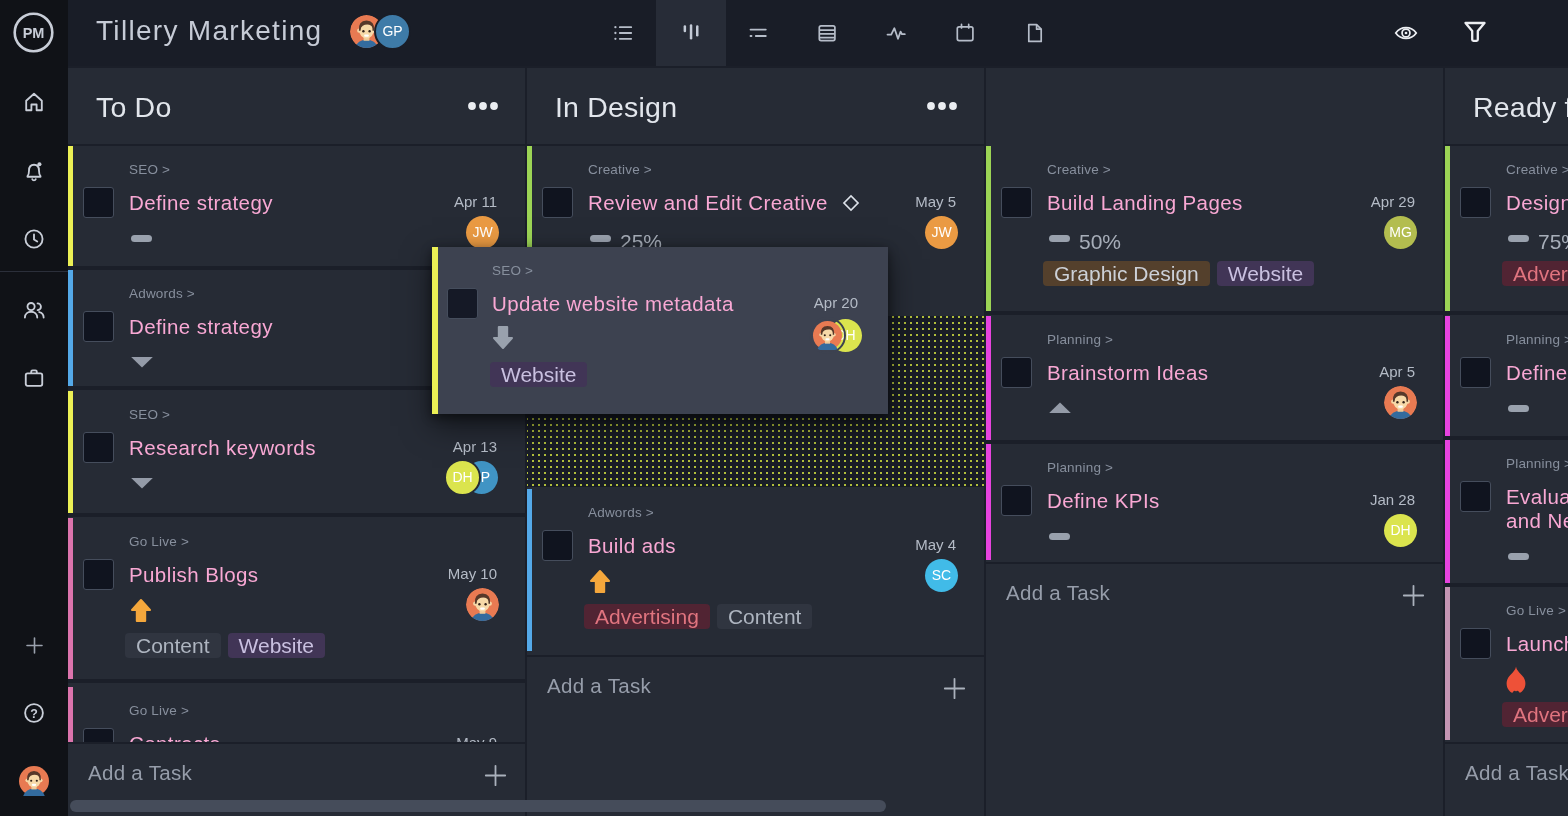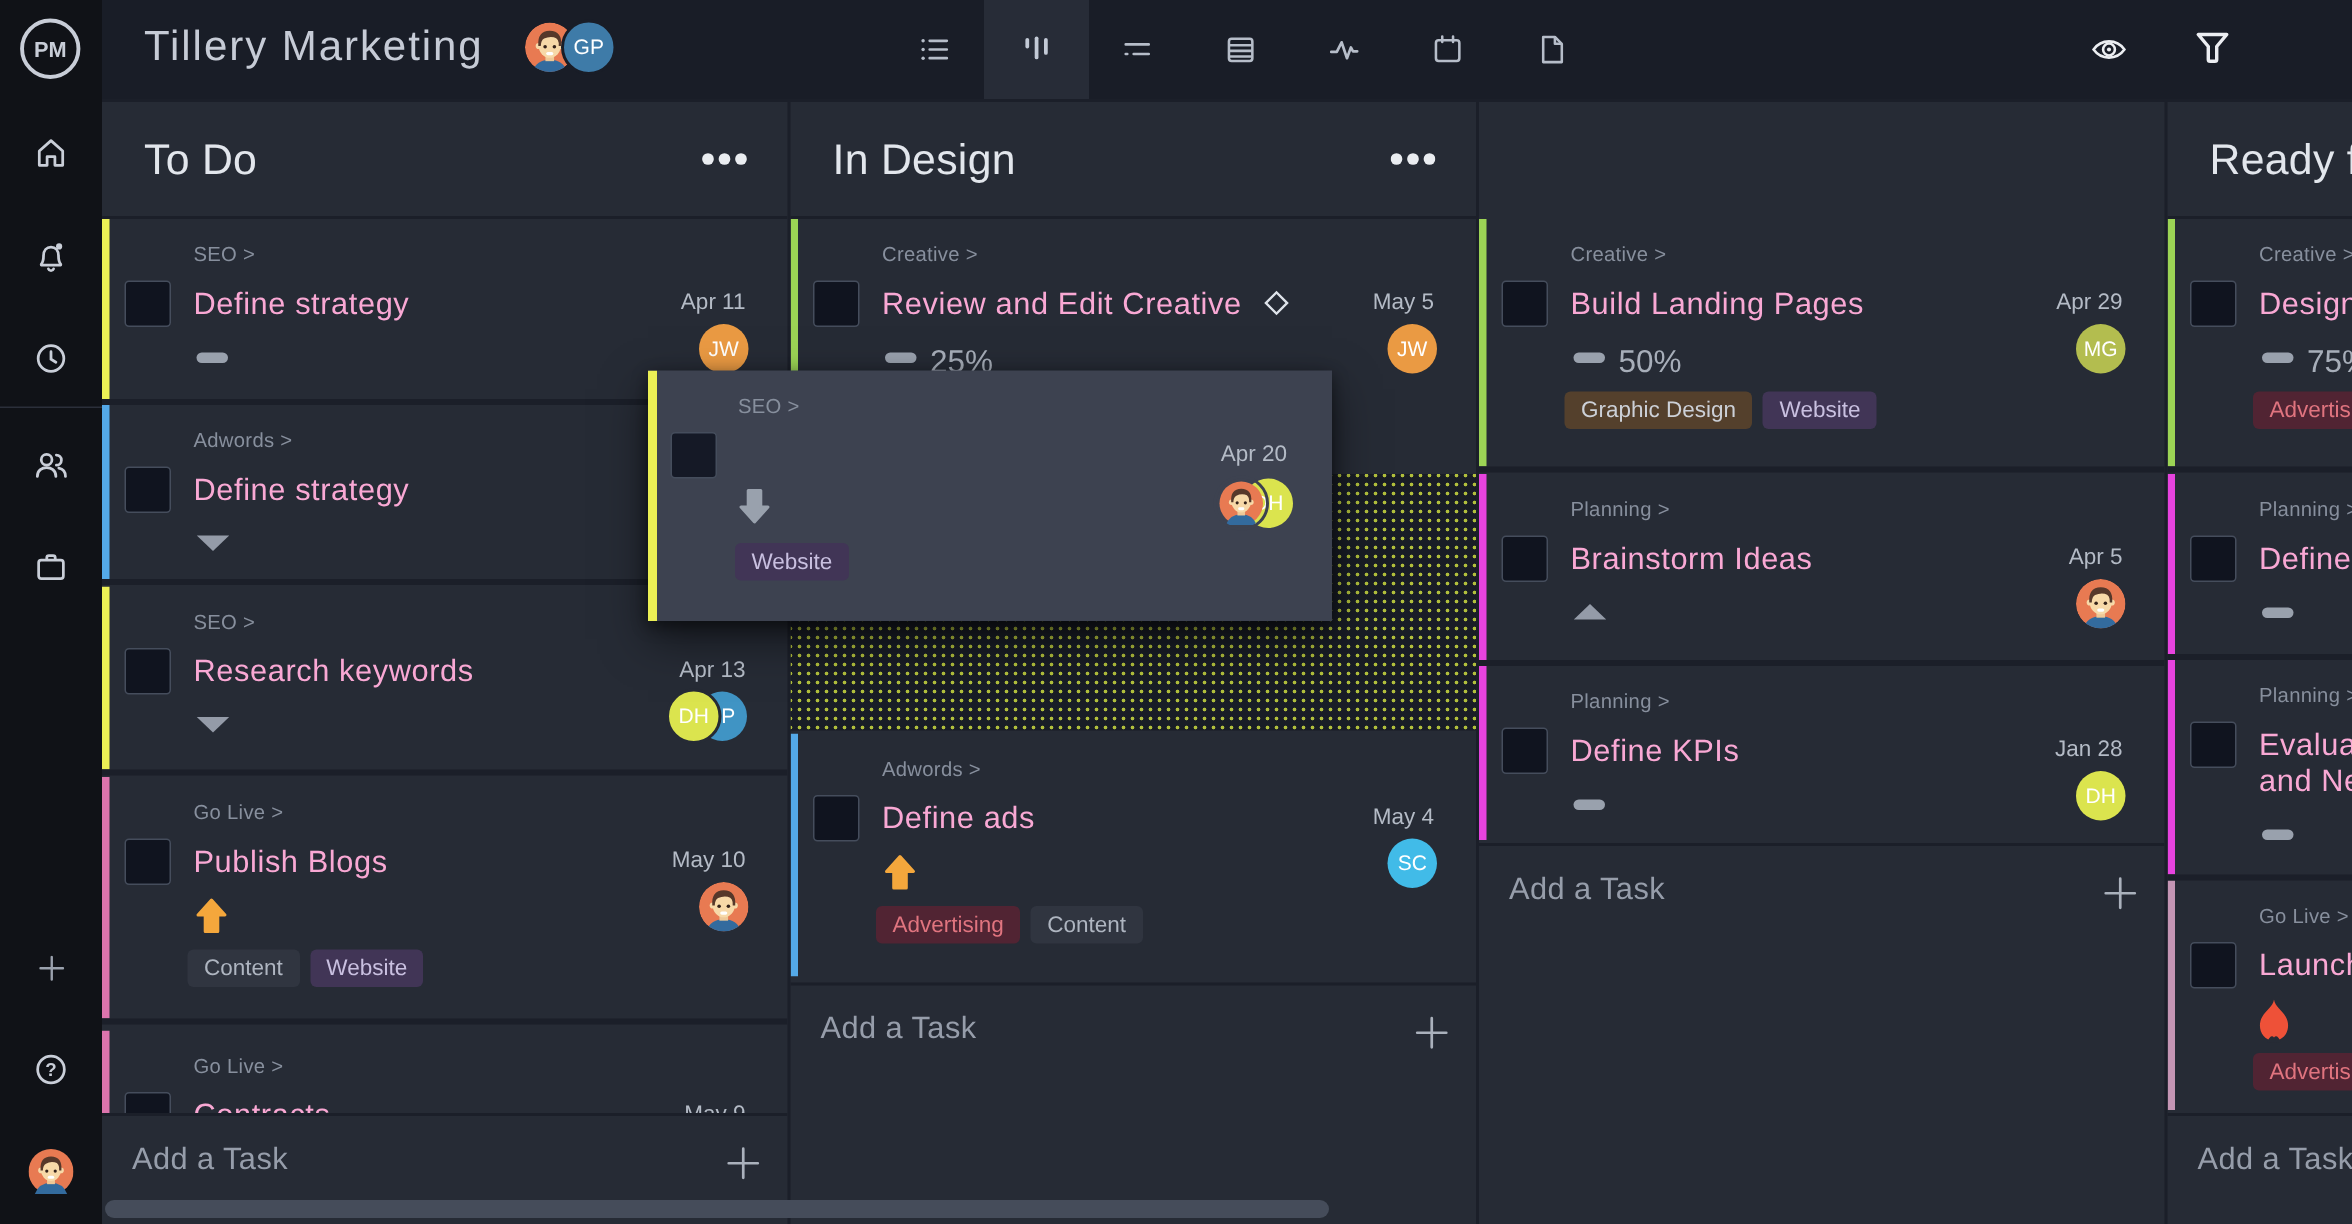--- a/index.html
+++ b/index.html
@@ -25,21 +25,21 @@
 .stripe{position:absolute;left:0;top:0;bottom:0;width:5px}
 .lbl{position:absolute;left:61px;top:16px;font-size:13.5px;color:#878f9d;letter-spacing:.2px}
 .cb{position:absolute;left:15px;top:41px;width:31px;height:31px;border:1.5px solid #454d5c;border-radius:3px;background:#10141f}
 .ttl{position:absolute;left:61px;top:45px;font-size:20.5px;line-height:24px;color:#f9a8d4;white-space:nowrap;letter-spacing:.4px}
 .date{position:absolute;right:28px;top:47px;font-size:15px;color:#b4bbc6}
 .av{position:absolute;top:70px;width:33px;height:33px;border-radius:50%;text-align:center;line-height:33px;font-size:14px;color:#fff}
 .picon{position:absolute;left:62px;top:80px}
 .dash{position:absolute;left:63px;top:89px;width:21px;height:7px;border-radius:3.5px;background:#99a1ad}
 .pct{position:absolute;left:93px;top:84px;font-size:21px;color:#a7aeb9}
 .tags{position:absolute;left:57px;top:115px;white-space:nowrap}
-.tag{display:inline-block;height:25px;line-height:25px;border-radius:4px;padding:0 11px;font-size:15px;margin-right:7px}
+.tag{display:inline-block;height:25px;line-height:25px;border-radius:4px;padding:0 11px;font-size:21px;margin-right:7px}
 .t-web{background:#413556;color:#c9c0e0}
 .t-con{background:#303540;color:#aeb5c0}
 .t-adv{background:#512433;color:#e0747f}
 .t-gd{background:#54402c;color:#ccd0d7}
 .addtask{position:absolute;left:0;width:457px;height:58px;border-top:2px solid #1b1f29}
 .addtask span{position:absolute;left:20px;top:17px;font-size:20.5px;color:#969daa;letter-spacing:.3px}
 .addtask svg{position:absolute;right:18px;top:19.5px}
 
 #dropzone{position:absolute;left:0;top:248px;width:457px;height:171px;background-color:#191d26;background-image:radial-gradient(circle,#b1bf3c 0.95px,rgba(0,0,0,0) 1.5px);background-size:6px 6px;background-position:3px 4px}
 
@@ -270,21 +270,21 @@
     <div class="av" style="background:#ea9a43;right:26px">JW</div>
     <div class="dash"></div>
         <div class="pct">25%</div>
   </div>
   <div id="dropzone"></div>
 
   <div class="card" style="top:421px;height:162px">
     <div class="stripe" style="background:#54a9e8"></div>
     <div class="lbl">Adwords &gt;</div>
         <div class="cb"></div>
-    <div class="ttl">Define ads</div>
+    <div class="ttl">Build ads</div>
     <div class="date">May 4</div>
     <div class="av" style="background:#41bbe8;right:26px">SC</div>
     <svg class="picon" width="22" height="25" viewBox="0 0 22 25" fill="#f4a73c" stroke="#f4a73c" stroke-width="2" stroke-linejoin="round">
           <path d="M11 2 20 12H15.2V23H6.8V12H2Z"></path>
         </svg>
     <div class="tags"><span class="tag t-adv">Advertising</span><span class="tag t-con">Content</span></div>
   </div>
   <div class="addtask" style="top:587px;height:161px">
         <span>Add a Task</span>
     <svg width="23" height="23" viewBox="0 0 23 23" stroke="#aab1bc" stroke-width="1.8" stroke-linecap="round">
@@ -387,20 +387,21 @@
   </div>
   <div class="addtask" style="top:674px;height:74px;width:457px">
         <span>Add a Task</span>
       </div>
 </div>
 
 <div id="overlay">
   <div class="stripe" style="background:#ecf055"></div>
   <div class="lbl" style="left:60px">SEO &gt;</div>
   <div class="cb" style="background:#151926"></div>
+  <div class="ttl" style="left:60px">Update website metadata</div>
   <div class="date" style="right:30px">Apr 20</div>
   <div class="av" style="background:#dbe44e;right:26px;top:72px">DH</div>
   <svg class="av" style="right:42px;top:70px;border:2px solid #3d4250;width:37px;height:37px;border-radius:50%" width="37" height="37" viewBox="-2.2 -2.2 36.4 36.4">
         <use href="#face"></use>
       </svg>
   <svg class="picon" style="left:60px;top:78px" width="22" height="25" viewBox="0 0 22 25" fill="#99a1ad" stroke="#99a1ad" stroke-width="2" stroke-linejoin="round">
         <path d="M11 23 2 13H6.8V2H15.2V13H20Z"></path>
       </svg>
   <div class="tags" style="left:58px"><span class="tag t-web">Website</span></div>
 </div>

